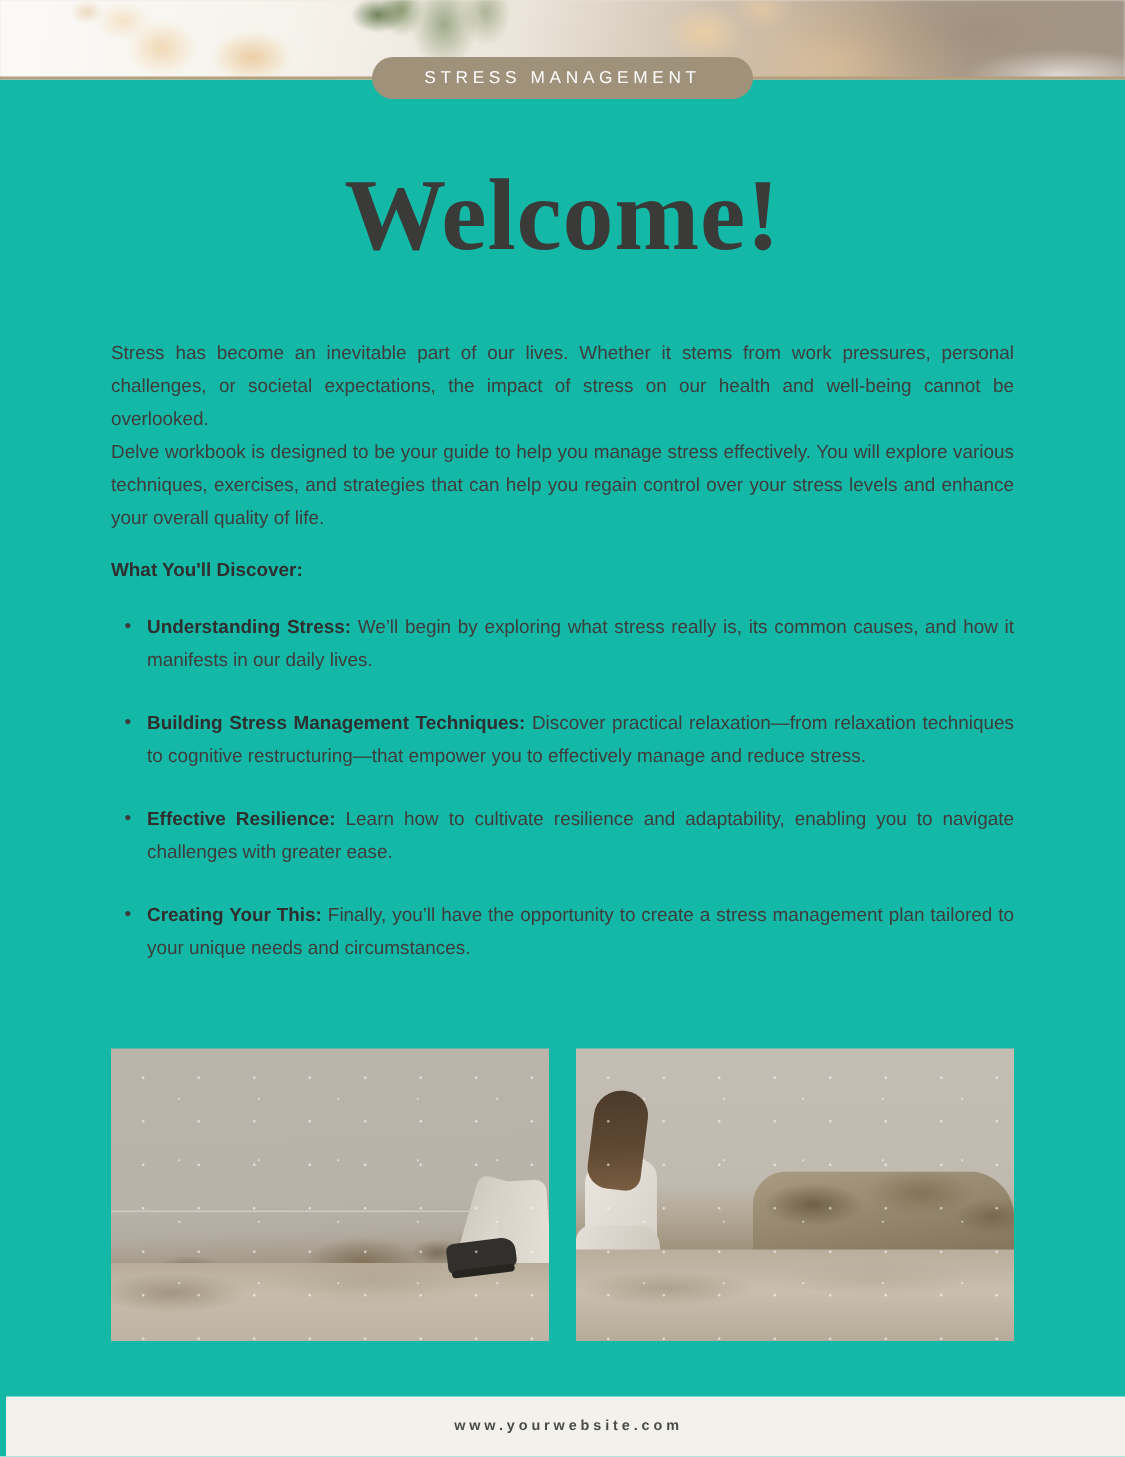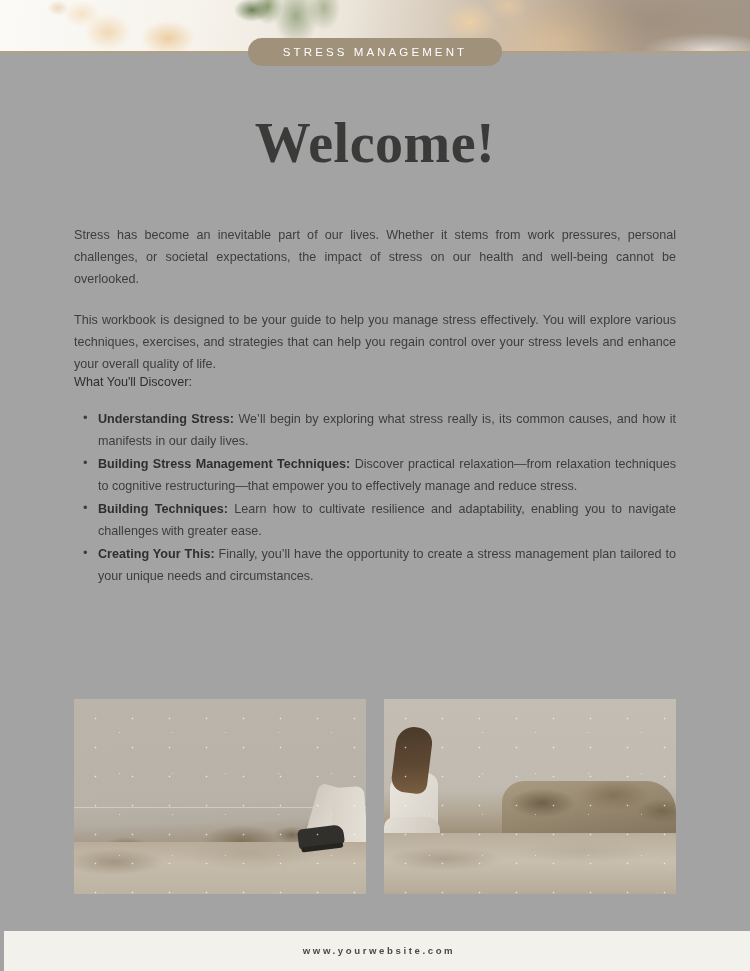--- a/index.html
+++ b/index.html
@@ -14,21 +14,21 @@
     font-family: "Liberation Sans", sans-serif;
     color: #3b3b3b;
     position: relative;
     overflow: hidden;
   }
 
   .page {
     position: relative;
     width: 750px;
     height: 971px;
-    background: #a3a3a3;
+    background: #14b8a6;
     overflow: hidden;
   }
 
   
   .banner {
     position: absolute;
     top: 0; left: 0;
     width: 750px;
     height: 53px;
     overflow: hidden;
@@ -86,61 +86,62 @@
   }
 
   
   .title {
     position: absolute;
     left: 0; top: 101px;
     width: 750px;
     text-align: center;
     font-family: "Liberation Serif", "DejaVu Serif", serif;
     font-weight: bold;
-    font-size: 56px;
+    font-size: 68px;
     line-height: 84px;
     color: #3a3a38;
     letter-spacing: 0.5px;
   }
 
   
   .content {
     position: absolute;
     left: 74px;
     top: 224px;
     width: 602px;
   }
 
   p.body-text {
     font-size: 12.6px;
     line-height: 22px;
     text-align: justify;
     color: #3d3d3d;
-    margin-bottom: 19px;
   }
   p.body-text:last-of-type { margin-bottom: 0; }
 
   .discover-heading {
     font-size: 12.6px;
-    font-weight: normal;
+    font-weight: bold;
     color: #2f2f2f;
+    margin-top: 17px;
   }
 
   ul.discover-list {
     margin-top: 19px;
     padding-left: 24px;
     list-style: none;
   }
   ul.discover-list li {
     position: relative;
     font-size: 12.6px;
     line-height: 22px;
     text-align: justify;
     color: #3d3d3d;
     margin-bottom: 1px;
+    margin-top: 20px;
   }
   ul.discover-list li::before {
     content: "\2022";
     position: absolute;
     left: -15px;
     top: -1px;
     color: #3d3d3d;
     font-size: 13px;
   }
   ul.discover-list li .lead {
@@ -325,33 +326,33 @@
   <div class="banner-bottom-rule"></div>
 
   <div class="badge">STRESS MANAGEMENT</div>
 
   <h1 class="title">Welcome!</h1>
 
   <div class="content">
 
     <p class="body-text">Stress has become an inevitable part of our lives. Whether it stems from work pressures, personal challenges, or societal expectations, the impact of stress on our health and well-being cannot be overlooked.</p>
 
-    <p class="body-text">This workbook is designed to be your guide to help you manage stress effectively. You will explore various techniques, exercises, and strategies that can help you regain control over your stress levels and enhance your overall quality of life.</p>
+    <p class="body-text">Delve workbook is designed to be your guide to help you manage stress effectively. You will explore various techniques, exercises, and strategies that can help you regain control over your stress levels and enhance your overall quality of life.</p>
 
     <div class="discover-heading">What You'll Discover:</div>
 
     <ul class="discover-list">
       <li>
         <span class="lead">Understanding Stress:</span><span> We’ll begin by exploring what stress really is, its common causes, and how it manifests in our daily lives.</span>
       </li>
       <li>
         <span class="lead">Building Stress Management Techniques:</span><span> Discover practical relaxation—from relaxation techniques to cognitive restructuring—that empower you to effectively manage and reduce stress.</span>
       </li>
       <li>
-        <span class="lead">Building Techniques:</span><span> Learn how to cultivate resilience and adaptability, enabling you to navigate challenges with greater ease.</span>
+        <span class="lead">Effective Resilience:</span><span> Learn how to cultivate resilience and adaptability, enabling you to navigate challenges with greater ease.</span>
       </li>
       <li>
         <span class="lead">Creating Your This:</span><span> Finally, you’ll have the opportunity to create a stress management plan tailored to your unique needs and circumstances.</span>
       </li>
     </ul>
   </div>
 
   <div class="photos">
 
     <div class="photo photo-sea" aria-label="Sepia-toned seaside with rocks, calm water and a person’s leg in a black boot at the right">

